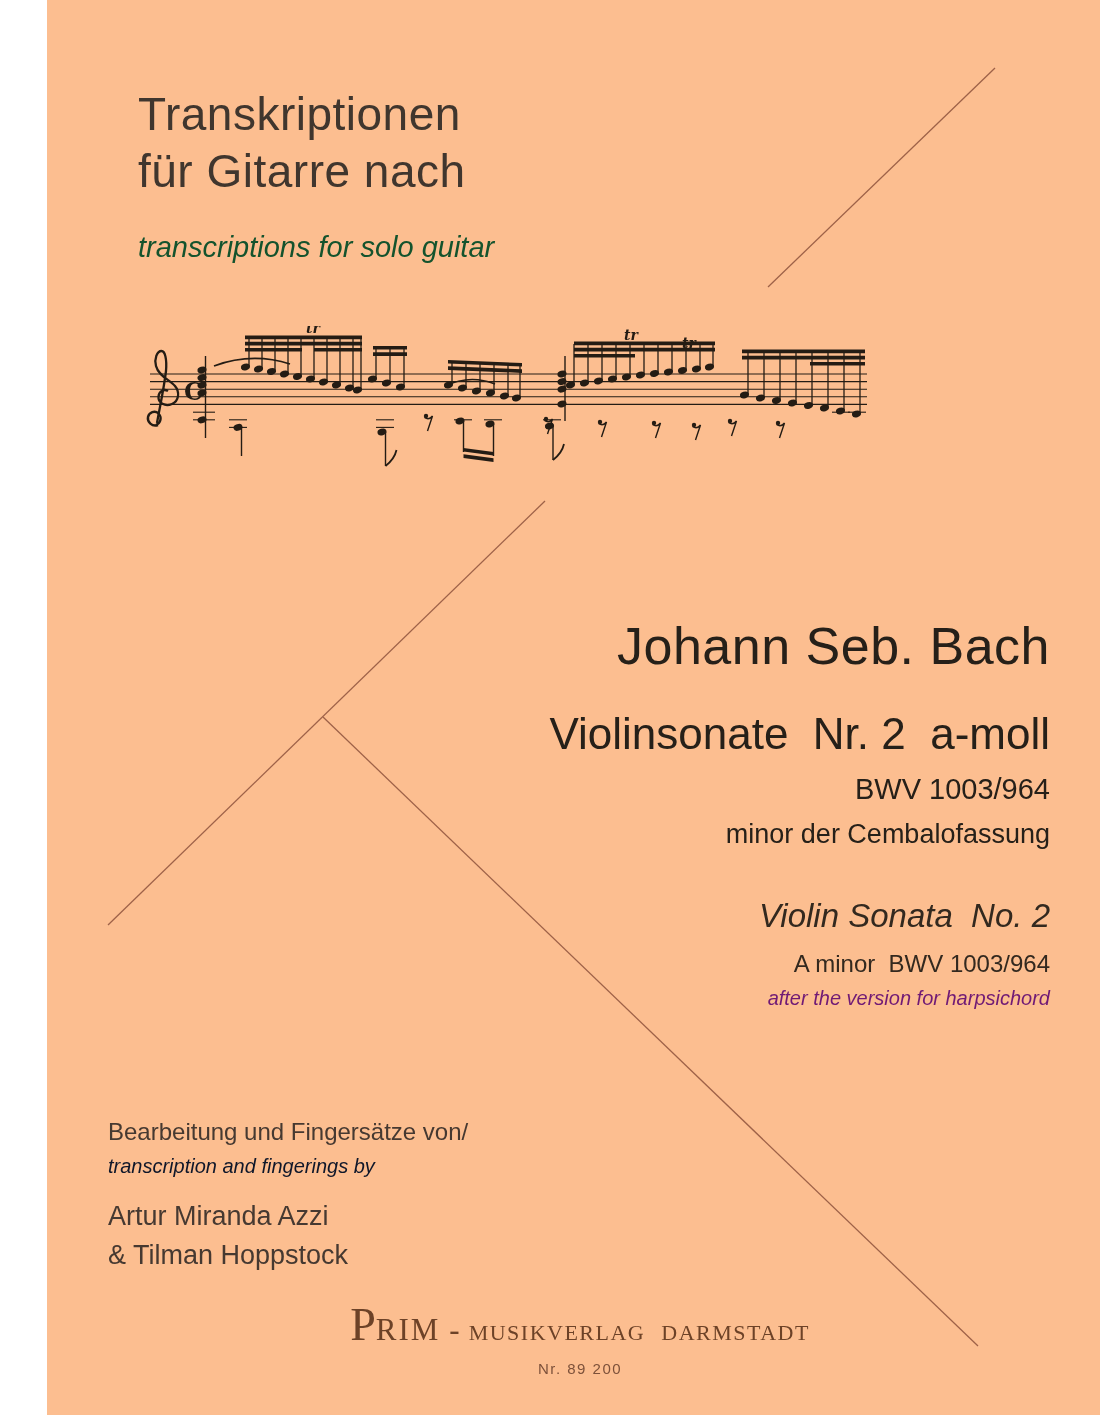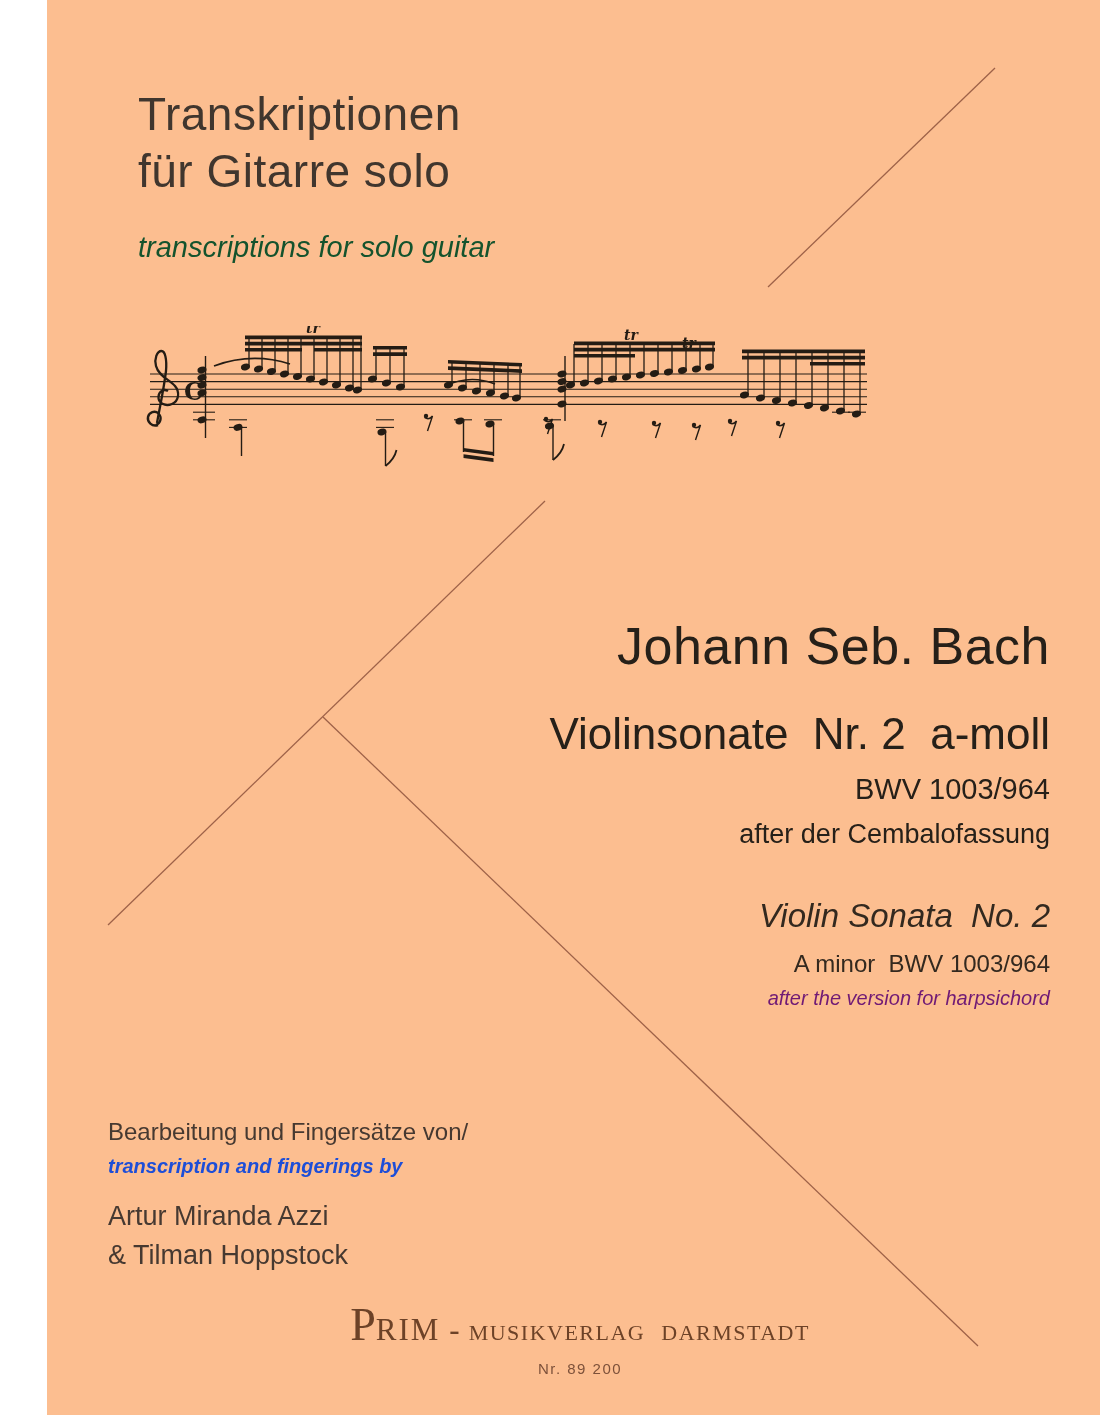--- a/index.html
+++ b/index.html
@@ -28,21 +28,21 @@
   .composer{font-size:52px;letter-spacing:.5px;}
   .work-title{margin-top:33px;font-size:44px;}
   .bwv{margin-top:14px;font-size:29px;}
   .nach{margin-top:13px;font-size:27px;}
   .en-title{margin-top:47px;font-size:33px;font-style:italic;color:#33291f;text-align:right;}
   .en-sub{margin-top:15px;font-size:24px;color:#33291f;}
   .en-note{margin-top:9px;font-size:20px;font-style:italic;color:#701a75;}
   
   .credits{position:absolute;left:61px;top:1118px;color:#463931;}
   .credit-de{font-size:24px;}
-  .credit-en{margin-top:9px;font-size:20px;font-style:italic;color:#1d4ed8;font-weight:bold;}
+  .credit-en{margin-top:9px;font-size:20px;font-style:italic;color:#0f172a;}
   .arranger1{margin-top:23px;font-size:27px;}
   .arranger2{margin-top:8px;font-size:27px;}
   
   .publisher{position:absolute;left:0;right:0;top:1298px;text-align:center;
              color:#6d4227;font-family:"Liberation Serif", serif;}
   .logo-p{font-size:46px;}
   .logo-rim{font-size:31px;letter-spacing:2px;font-family:Liberation Serif, serif;}
   .logo-dash{font-size:31px;margin:0 9px;}
   .logo-name{font-size:22px;letter-spacing:1.5px;word-spacing:9px;}
   .plate{margin-top:9px;font-size:15px;letter-spacing:1.5px;color:#7d513a;
@@ -54,21 +54,21 @@
 <div class="page">
 
   <svg class="lines-overlay" viewBox="0 0 1006 1415" preserveAspectRatio="none">
     <line x1="721" y1="287" x2="948" y2="68" stroke="#9e6248" stroke-width="1.3"></line>
     <line x1="498" y1="501" x2="61" y2="925" stroke="#9e6248" stroke-width="1.3"></line>
     <line x1="276" y1="717" x2="931" y2="1346" stroke="#9e6248" stroke-width="1.3"></line>
   </svg>
 
   <header class="series">
     <div class="series-line">Transkriptionen</div>
-    <div class="series-line">für Gitarre solo</div>
+    <div class="series-line">für Gitarre nach</div>
     <div class="series-sub">transcriptions for solo guitar</div>
   </header>
 
   <svg class="music" viewBox="0 0 740 150">
     <defs>
       <g id="nh">
           <ellipse rx="4.6" ry="3.3" transform="rotate(-18)" fill="#241c14"></ellipse>
         </g>
       <g id="r8" fill="#241c14">
         <circle cx="0" cy="0" r="2.2"></circle>
@@ -255,21 +255,21 @@
       <line x1="718" y1="86.2" x2="736" y2="86.2" stroke="#241c14" stroke-width="1.1"></line>
       <use href="#r8" x="648" y="97"></use>
         <use href="#r8" x="600" y="95"></use>
     </g>
   </svg>
 
   <section class="title-block">
     <div class="composer">Johann Seb. Bach</div>
     <div class="work-title pre">Violinsonate  Nr. 2  a-moll</div>
     <div class="bwv">BWV 1003/964</div>
-    <div class="nach">after der Cembalofassung</div>
+    <div class="nach">minor der Cembalofassung</div>
     <div class="en-title pre">Violin Sonata  No. 2</div>
     <div class="en-sub pre">A minor  BWV 1003/964</div>
     <div class="en-note">after the version for harpsichord</div>
   </section>
 
   <section class="credits">
     <div class="credit-de">Bearbeitung und Fingersätze von/</div>
     <div class="credit-en">transcription and fingerings by</div>
     <div class="arranger1">Artur Miranda Azzi</div>
     <div class="arranger2">&amp; Tilman Hoppstock</div>

